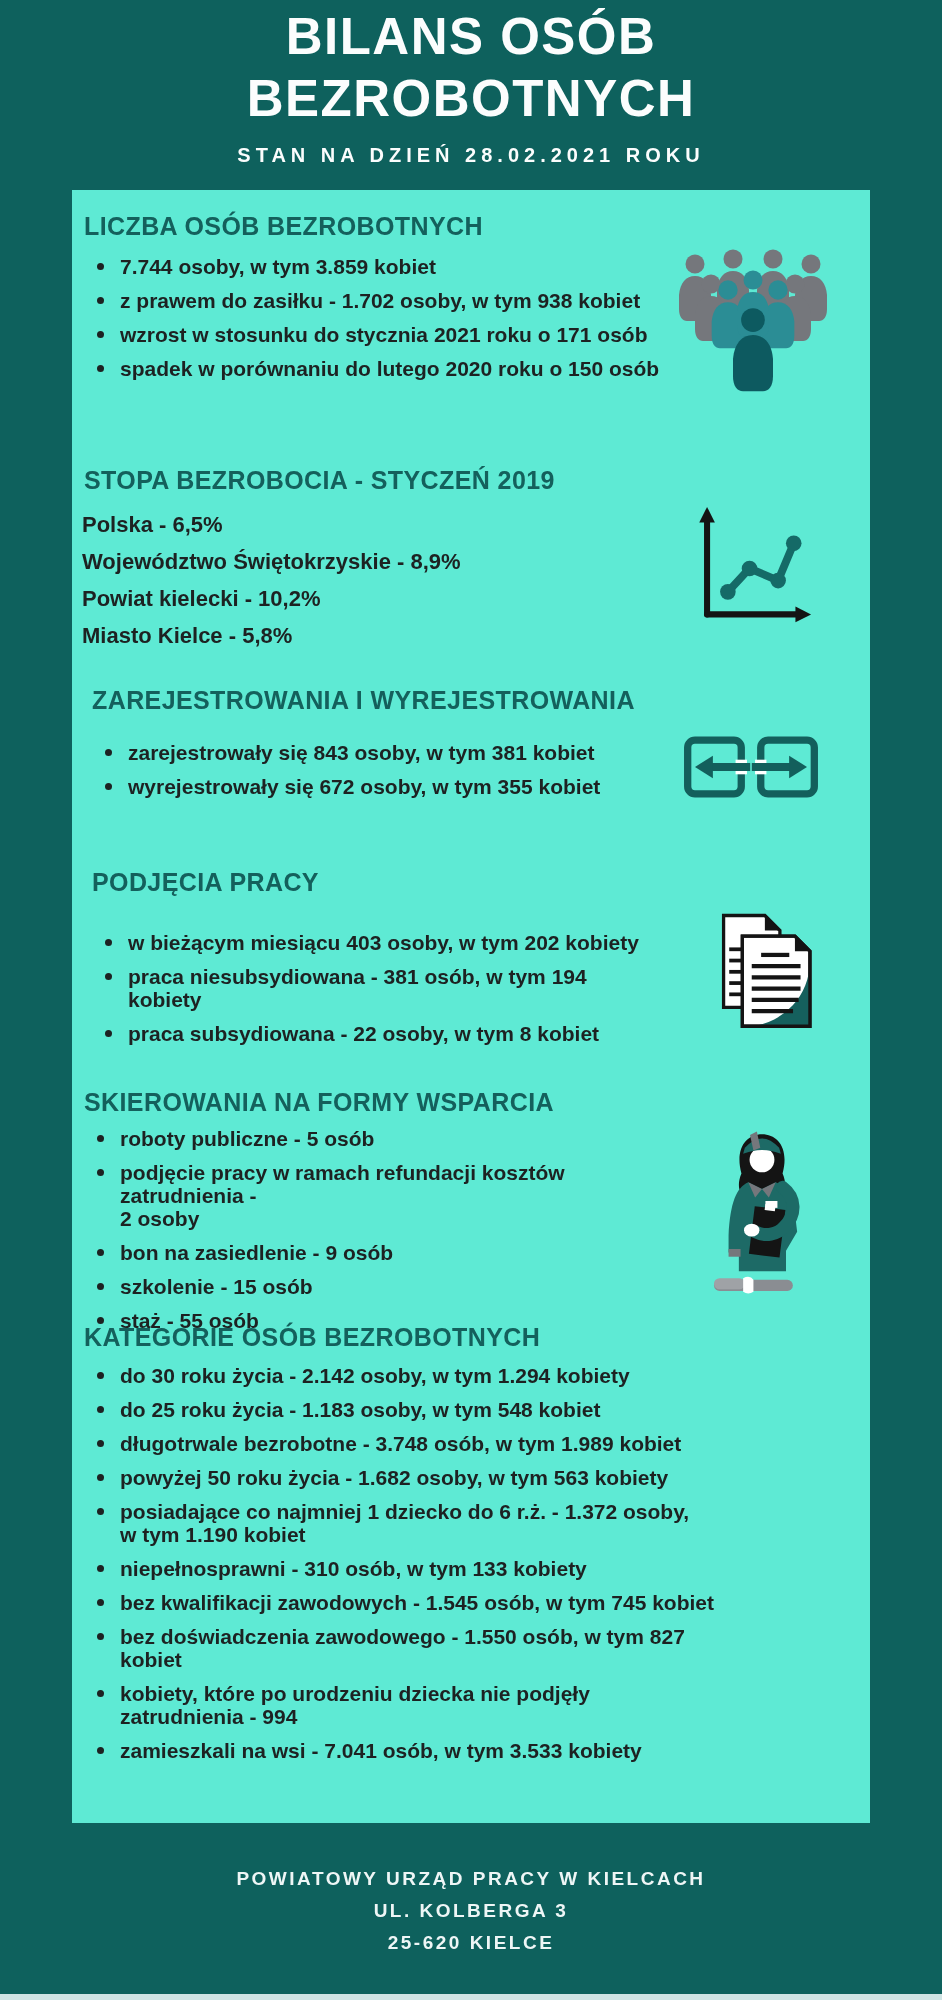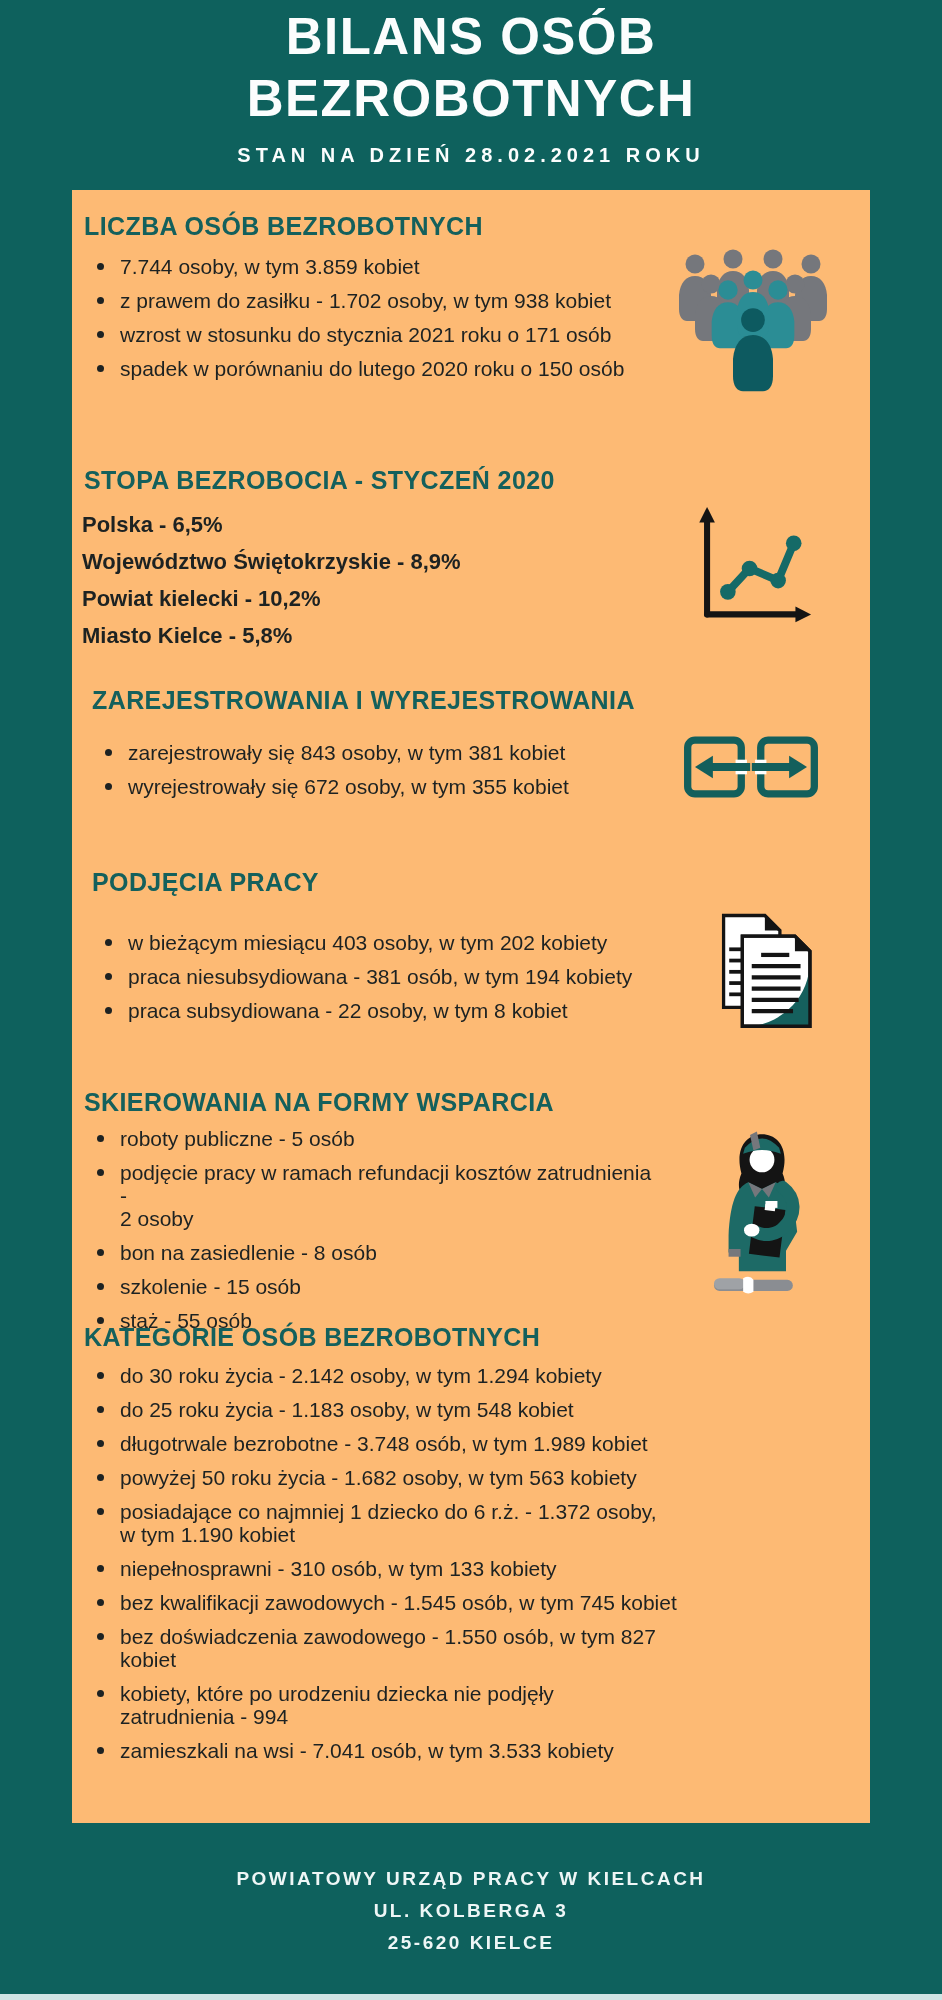--- a/index.html
+++ b/index.html
@@ -7,27 +7,27 @@
     position:relative; width:942px; height:2000px;
     background:#0e615d; overflow:hidden;
     font-family:"Liberation Sans", sans-serif;
     margin:0 auto;
   }
   
   .header{position:absolute;top:0;left:0;right:0;height:190px;text-align:center;color:#fbfdfd;}
   .title{font-size:51px;font-weight:700;line-height:62px;letter-spacing:1.5px;padding-top:6px;}
   .subtitle{font-size:20px;font-weight:700;letter-spacing:5px;margin-top:14px;}
   
-  .card{position:absolute;left:72px;top:190px;width:798px;height:1655px;background:#fdba74;}
+  .card{position:absolute;left:72px;top:190px;width:798px;height:1655px;background:#5eead4;}
   .section{position:absolute;left:0;width:100%;}
   .heading{color:#14605c;font-size:25px;font-weight:700;letter-spacing:.4px;margin:0 0 0 12px;}
   ul.blist{list-style:none;margin:14px 0 0 12px;padding:0;}
   ul.blist li{
     position:relative;padding-left:36px;margin-bottom:11px;
-    font-size:21px;font-weight:400;color:#1d2222;line-height:23px;
+    font-size:21px;font-weight:700;color:#1d2222;line-height:23px;
     white-space:pre-line;
   }
   ul.blist li::before{
     content:"";position:absolute;left:13px;top:8px;width:7px;height:7px;
     border-radius:50%;background:#1d2222;
   }
   .tight li{margin-bottom:5px;}
   .k-list li{margin-bottom:9px;}
   .plain p{margin:0 0 13px 10px;font-size:22px;font-weight:700;color:#1d2222;line-height:24px;}
   .txt{max-width:590px;}
@@ -82,21 +82,21 @@
           <use href="#prs" transform="translate(58,48) scale(1.02)" fill="#2b8d95"></use>
           <use href="#prs" transform="translate(108,48) scale(1.02)" fill="#2b8d95"></use>
           <use href="#prs" transform="translate(83,38)" fill="#2b8d95"></use>
           <use href="#prs" transform="translate(83,78) scale(1.25)" fill="#0d5a60"></use>
         </svg>
       </span>
     </div>
 
     <div class="section" style="top:276px;">
       <div class="txt plain">
-        <h2 class="heading" style="margin-bottom:18px;">STOPA BEZROBOCIA - STYCZEŃ 2020</h2>
+        <h2 class="heading" style="margin-bottom:18px;">STOPA BEZROBOCIA - STYCZEŃ 2019</h2>
         <p>Polska - 6,5%</p>
         <p>Województwo Świętokrzyskie - 8,9%</p>
         <p>Powiat kielecki - 10,2%</p>
         <p>Miasto Kielce - 5,8%</p>
       </div>
       <span class="icon" style="left:616px;top:34px;">
         <svg width="130" height="130" viewBox="0 0 150 150">
           <g stroke="#141414" stroke-width="7" stroke-linecap="round">
             <line x1="22" y1="132" x2="128" y2="132"></line>
             <line x1="22" y1="132" x2="22" y2="22"></line>
@@ -174,21 +174,21 @@
       </span>
     </div>
 
     <div class="section" style="top:898px;">
       <div class="txt">
         <h2 class="heading">SKIEROWANIA NA FORMY WSPARCIA</h2>
         <ul class="blist tight" style="margin-top:10px;">
           <li>roboty publiczne - 5 osób</li>
           <li>podjęcie pracy w ramach refundacji kosztów zatrudnienia -
 2 osoby</li>
-          <li>bon na zasiedlenie - 8 osób</li>
+          <li>bon na zasiedlenie - 9 osób</li>
           <li>szkolenie - 15 osób</li>
           <li>staż - 55 osób</li>
         </ul>
       </div>
       <span class="icon" style="left:630px;top:30px;">
         <svg width="120" height="190" viewBox="0 0 140 212">
 
           <path d="M46,60 C38,30 52,14 70,14 C88,14 102,30 94,60 C100,74 96,84 90,88 L50,88 C44,84 40,74 46,60 Z" fill="#141414"></path>
 
           <circle cx="70" cy="44" r="14.5" fill="#ffffff"></circle>

